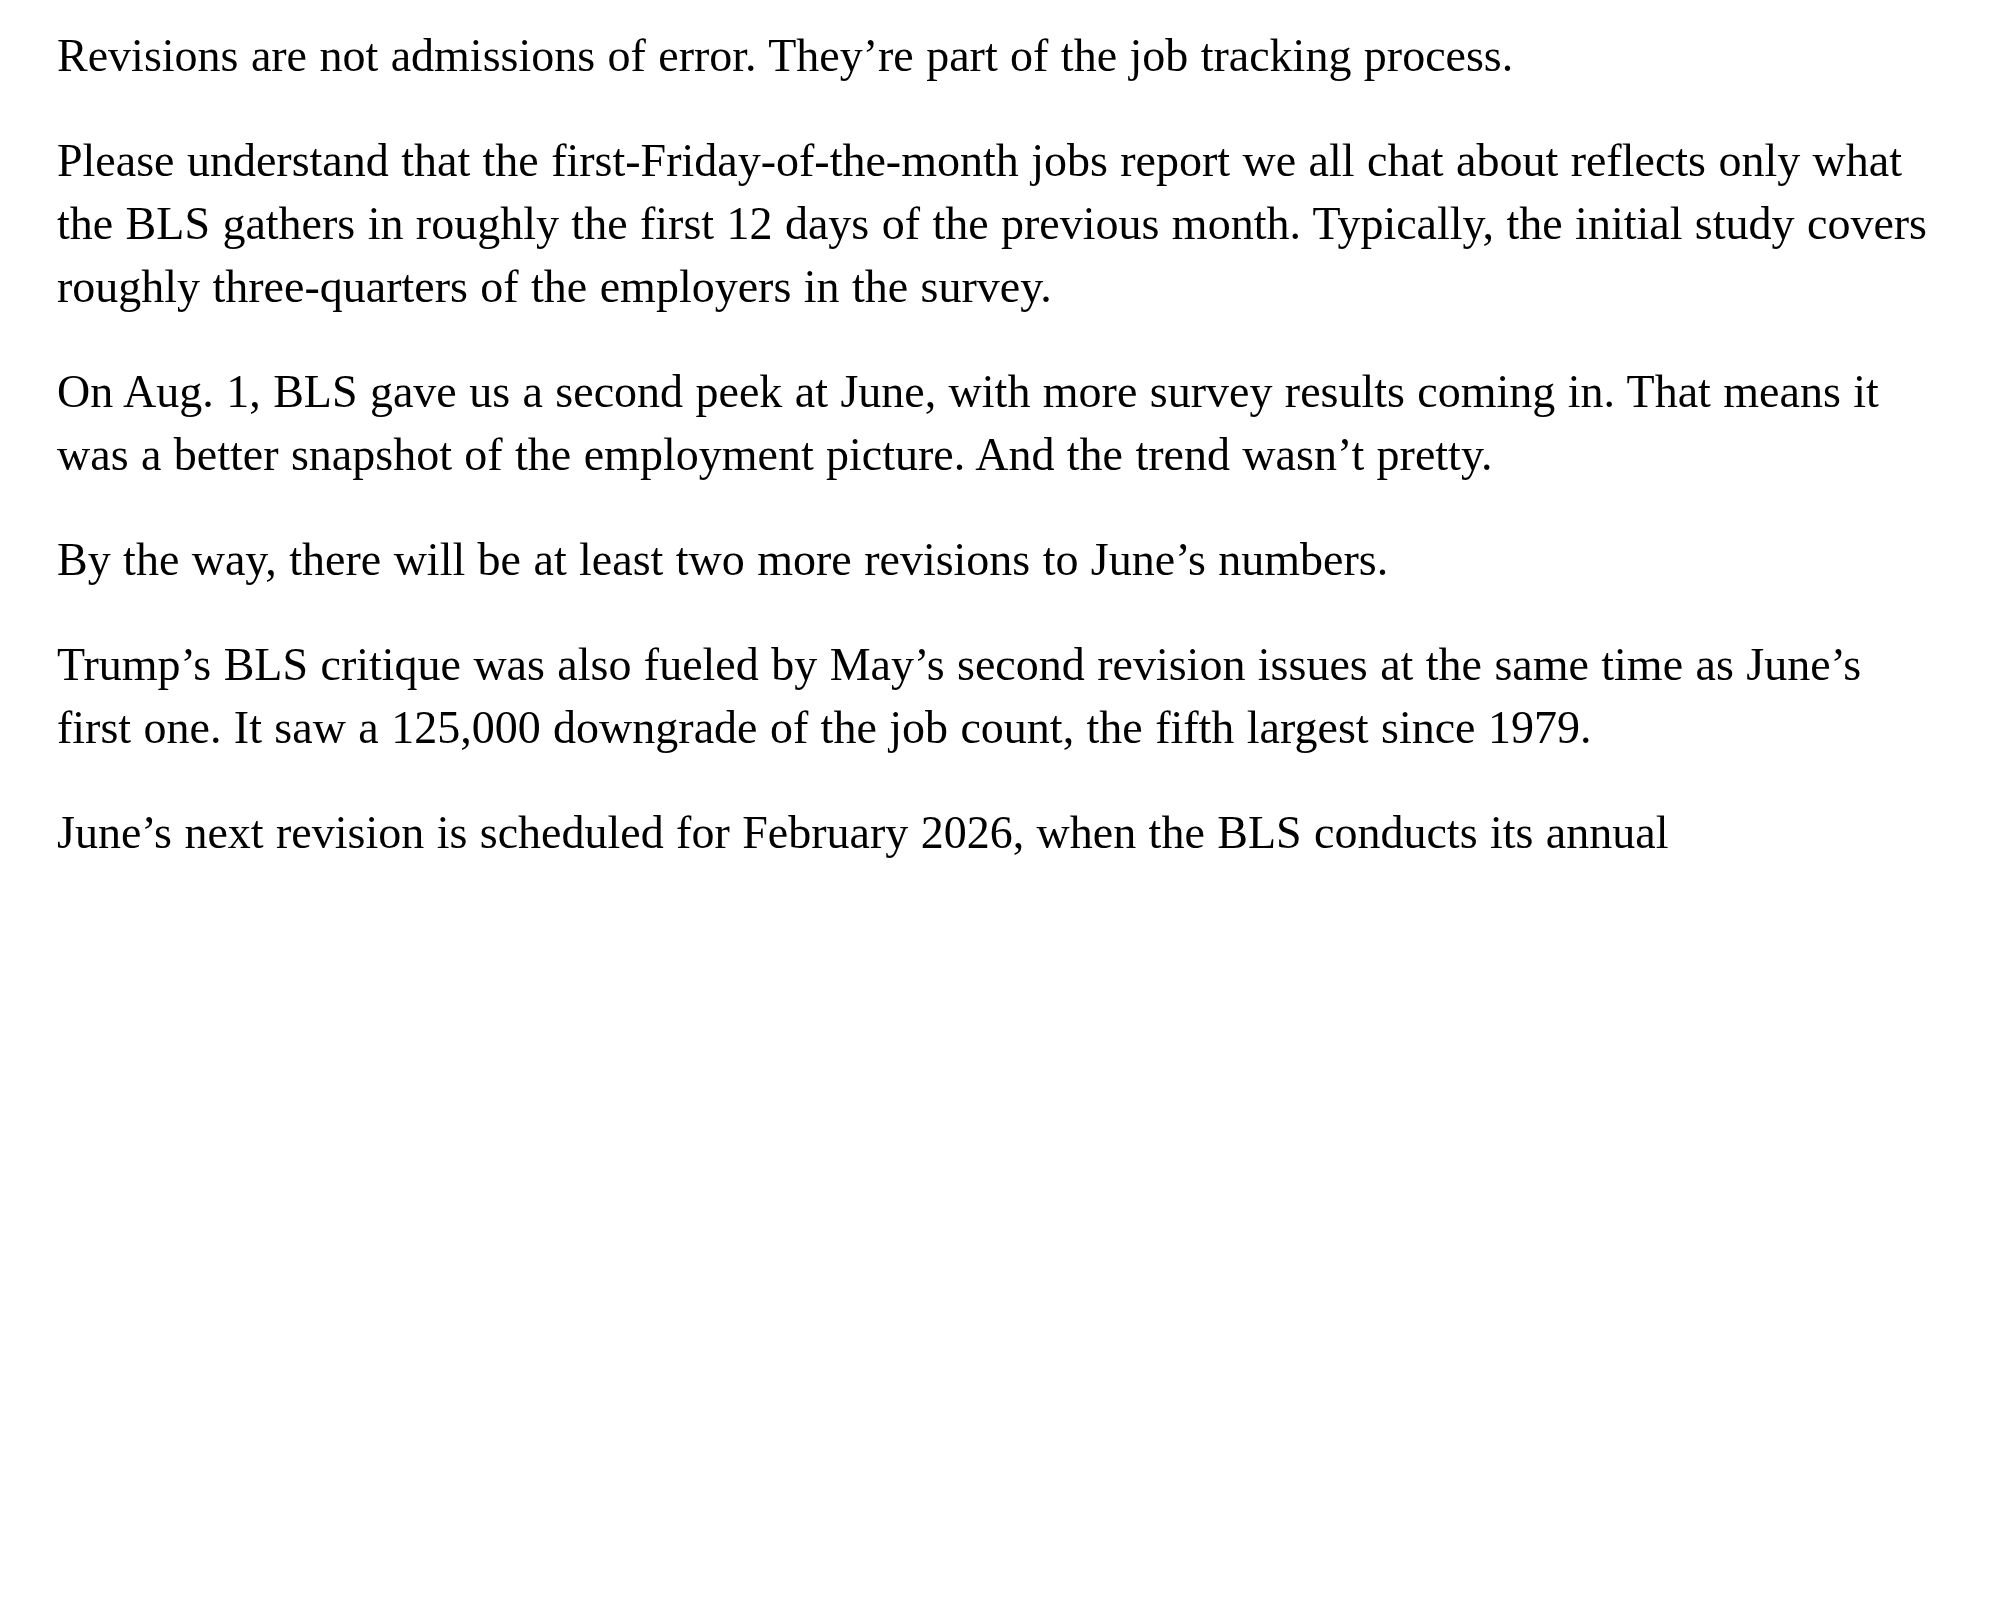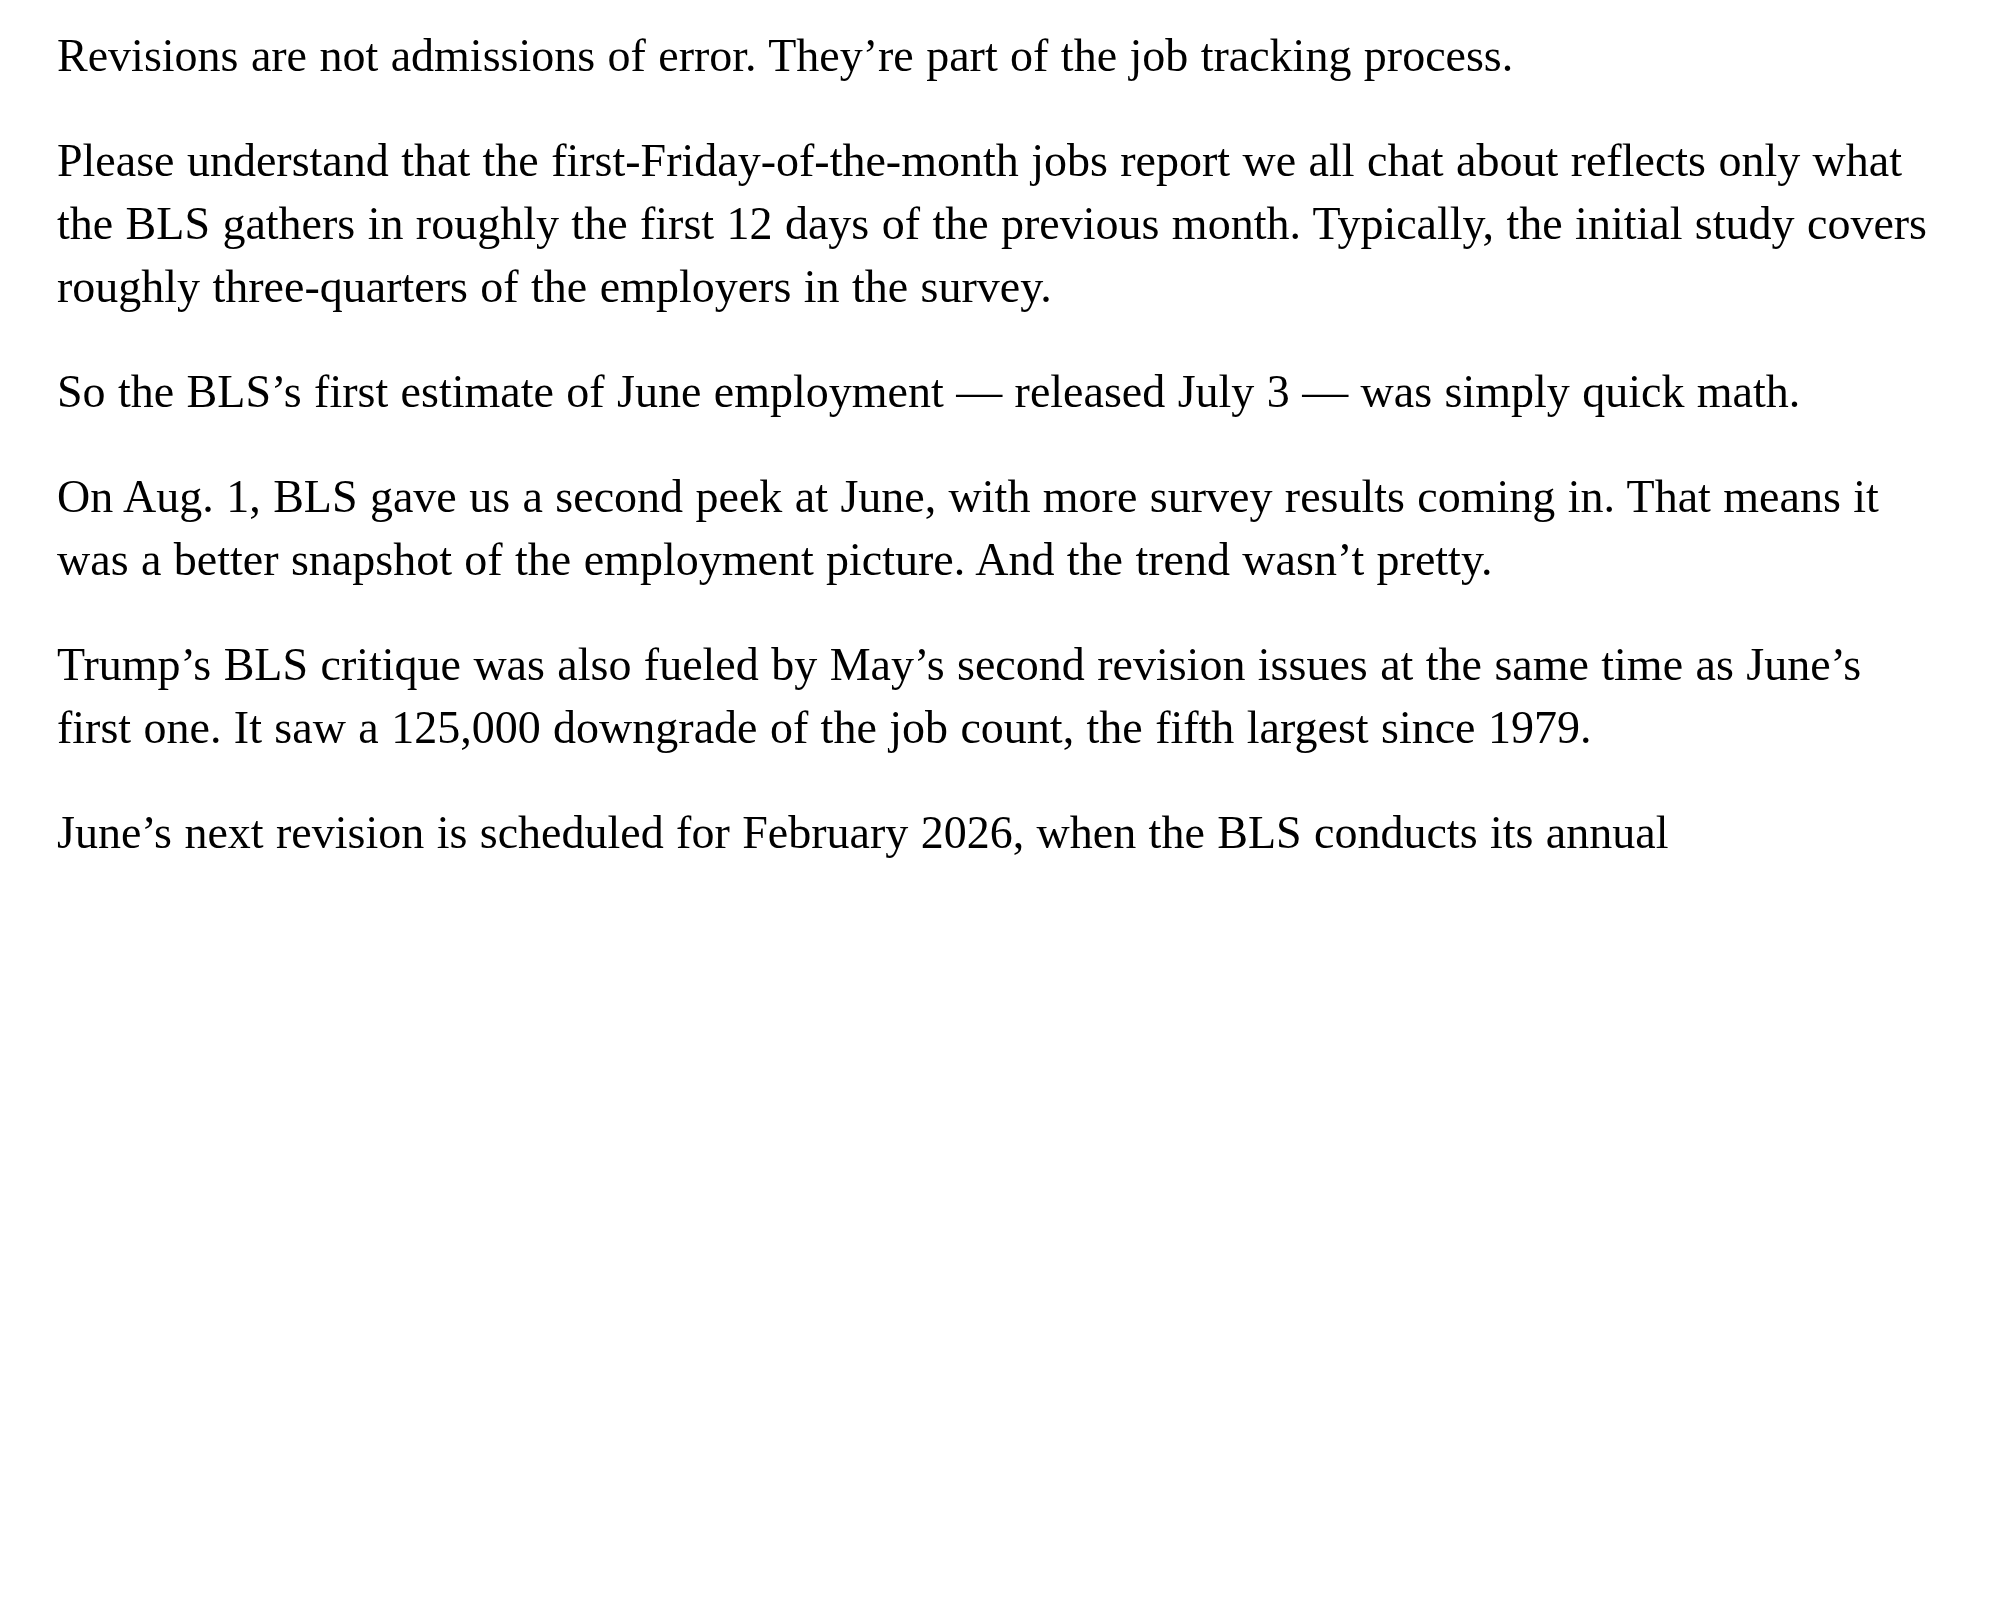--- a/index.html
+++ b/index.html
@@ -30,17 +30,17 @@
   .article p:last-child {
     margin-bottom: 4px;
   }
 </style>
 </head>
 <body>
 
 <main class="article">
   <p>Revisions are not admissions of error. They’re part of the job tracking process.</p>
   <p>Please understand that the first-Friday-of-the-month jobs report we all chat about reflects only what the BLS gathers in roughly the first 12 days of the previous month. Typically, the initial study covers roughly three-quarters of the employers in the survey.</p>
-  <p>So the BLS’s first estimate of June employment — released July 3 — was simply quick math.</p>
   <p>On Aug. 1, BLS gave us a second peek at June, with more survey results coming in. That means it was a better snapshot of the employment picture. And the trend wasn’t pretty.</p>
+  <p>By the way, there will be at least two more revisions to June’s numbers.</p>
   <p>Trump’s BLS critique was also fueled by May’s second revision issues at the same time as June’s first one. It saw a 125,000 downgrade of the job count, the fifth largest since 1979.</p>
   <p>June’s next revision is scheduled for February 2026, when the BLS conducts its annual</p>
 </main>
 
 </body></html>

